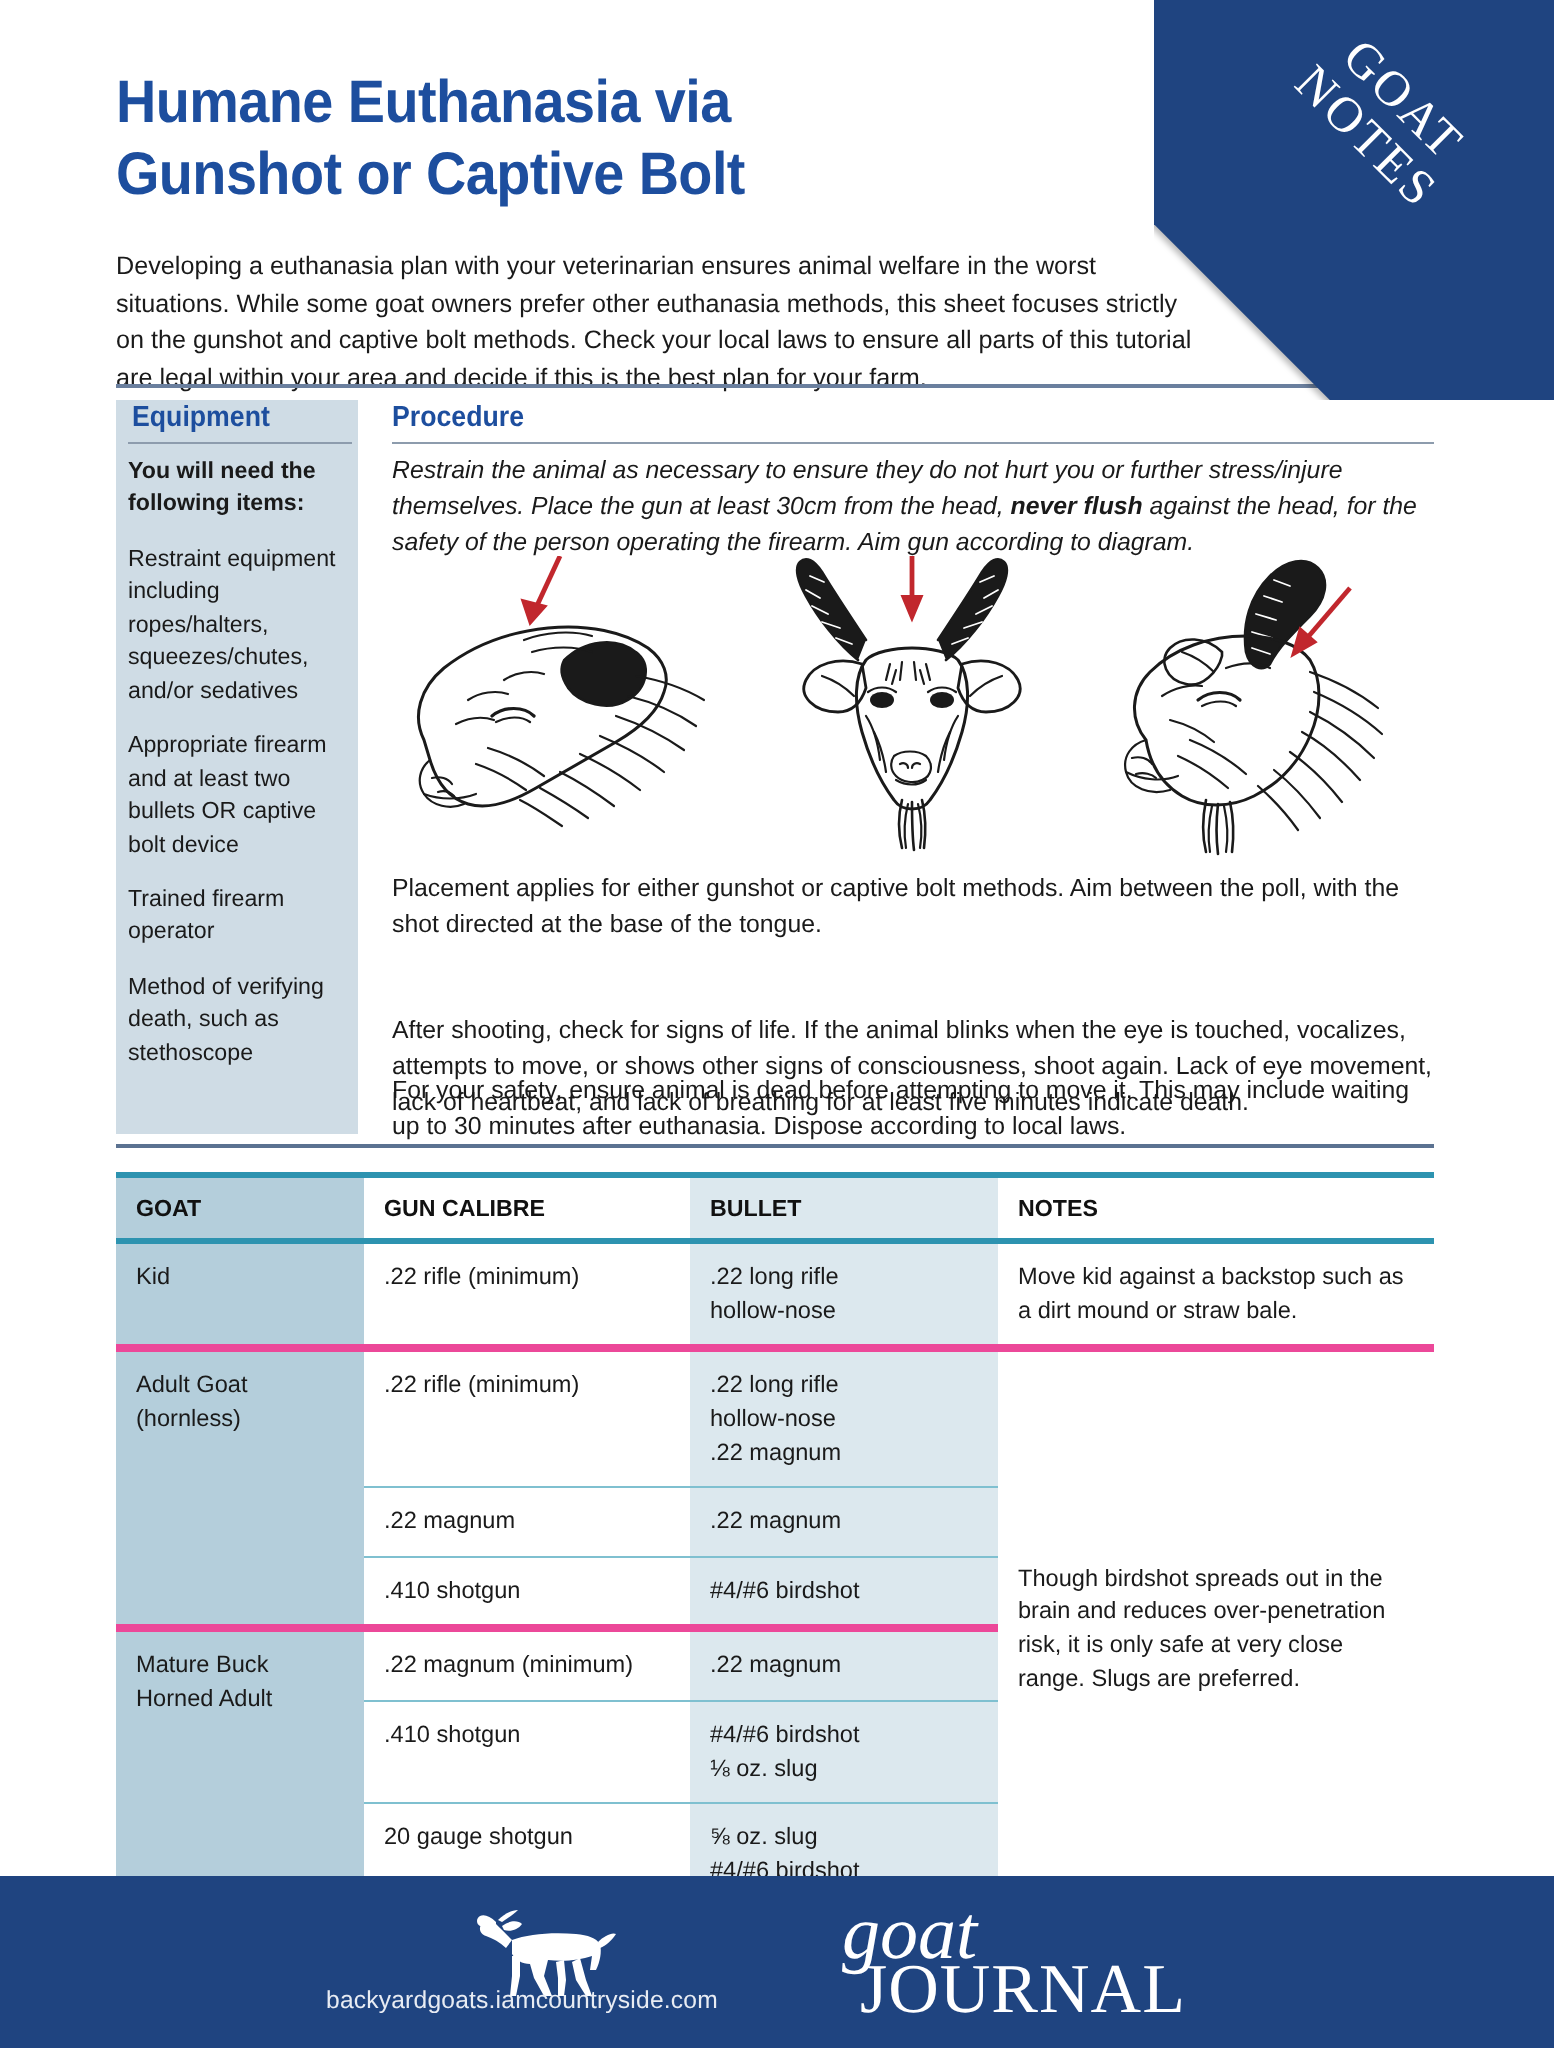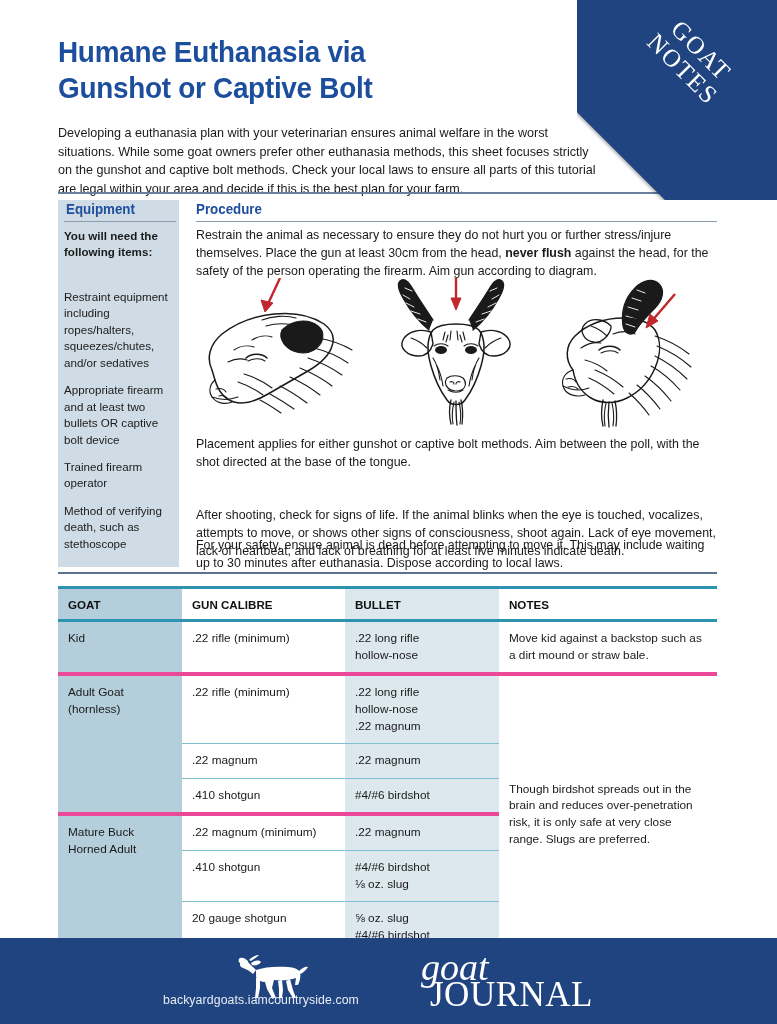--- a/index.html
+++ b/index.html
@@ -109,21 +109,21 @@
     background: #8d9cad;
   }
   .equip-list {
     position: absolute;
     left: 64px; top: 228px;
     width: 112px;
     font-size: 11.6px;
     line-height: 1.42;
     color: #1a1a1a;
   }
-  .equip-intro { font-weight: bold; margin-bottom: 28px; }
+  .equip-intro { font-weight: bold; margin-bottom: 11px; }
   .equip-item  { margin-bottom: 11px; }
 
   
   .proc-head {
     position: absolute;
     left: 196px; top: 201px;
     color: #1d4e9e;
     font-weight: bold;
     font-size: 14.5px;
     transform: scaleX(0.92);
@@ -137,21 +137,21 @@
     background: #8d9cad;
   }
   .proc-p {
     position: absolute;
     left: 196px;
     width: 521px;
     font-size: 12.4px;
     line-height: 1.44;
     color: #1a1a1a;
   }
-  .proc-p1 { top: 227px; }
+  .proc-p1 { top: 227px; font-style: italic; }
   .proc-p2 { top: 436px; }
   .proc-p3 { top: 471px; margin-top: 36px; }
   .proc-p4 { top: 537px; }
 
   
   .goats {
     position: absolute;
     left: 196px; top: 278px;
     width: 521px;
     height: 150px;

